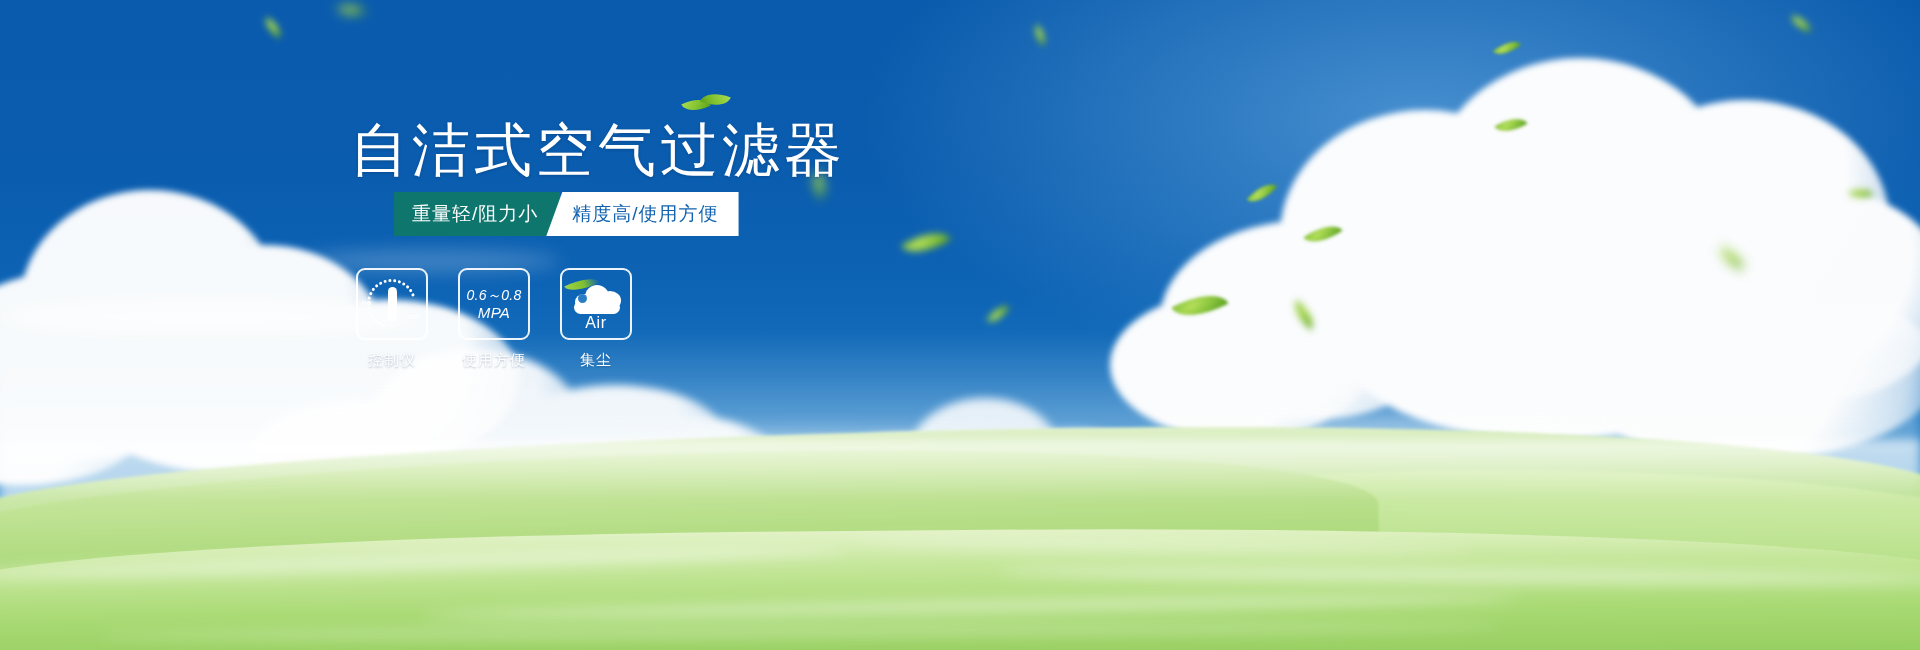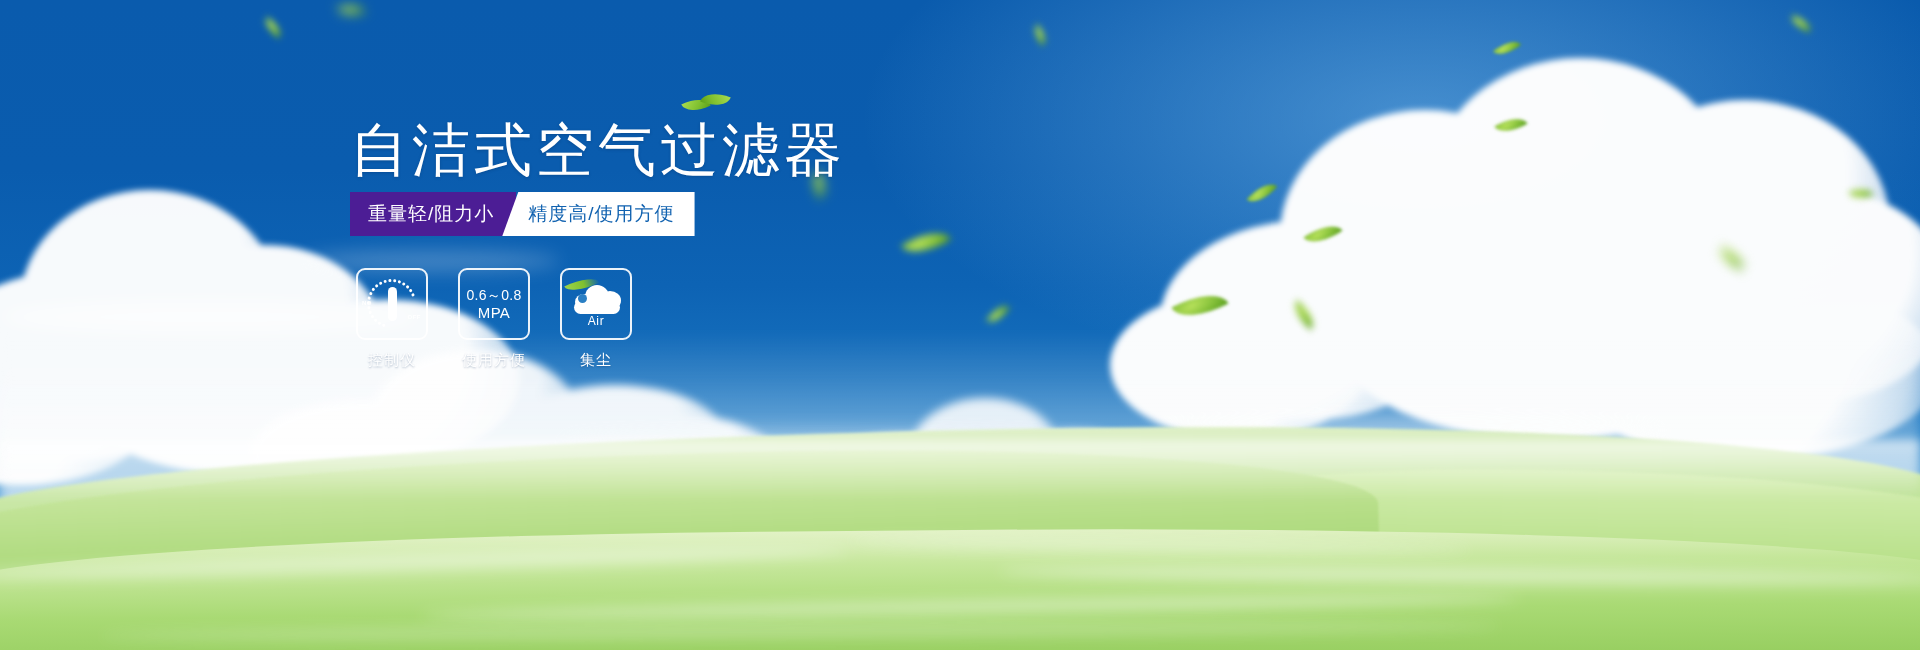--- a/index.html
+++ b/index.html
@@ -163,24 +163,25 @@
   #title-leaf .tl1{ left:0;  top:6px;  width:26px; height:14px; transform:rotate(-26deg); }
   #title-leaf .tl2{ left:19px;top:0;   width:27px; height:15px; transform:rotate(22deg) scaleX(-1); }
 
   
   #tags{ position:absolute; left:350px; top:192px; height:44px; display:flex; }
   .tag{
     height:44px; display:flex; align-items:center; justify-content:center;
     font-size:19px; letter-spacing:1px; white-space:nowrap;
   }
   #tag-primary{
-    background:#4c1d95;
+    background:#0f766e;
     color:#ffffff;
     padding:0 22px 0 18px;
     min-width:152px;
+    margin-left:44px;
   }
   #tag-secondary{
     background:#ffffff;
     color:#1162b0;
     padding:0 20px 0 26px;
     margin-left:-14px;
     clip-path:polygon(16px 0, 100% 0, 100% 100%, 0 100%);
     min-width:172px;
   }
 
@@ -194,21 +195,21 @@
     width:72px; height:72px;
     border:2px solid rgba(255,255,255,.92);
     border-radius:9px;
     display:flex; flex-direction:column;
     align-items:center; justify-content:center;
     color:#ffffff;
     position:relative;
   }
   .feature-text{
     font-size:15px; line-height:18px; text-align:center;
-    letter-spacing:.3px; font-weight:400;
+    letter-spacing:.3px; font-weight:400;font-style:italic;
   }
   .feature-text.sm{ font-size:14px; }
   .feature-label{
     margin-top:11px;
     font-size:15px; color:#ffffff; white-space:nowrap;
     letter-spacing:1px;
     text-shadow:0 1px 2px rgba(0,40,90,.3);
   }
 
   
@@ -258,21 +259,21 @@
     border-radius:50%; background:#2a7fc4;
   }
   .airicon .streak{
     position:absolute; left:-4px; top:-2px; width:34px; height:11px;
     background:linear-gradient(95deg,#9fd44a 0%, #7fc02f 55%, rgba(127,192,47,0) 100%);
     border-radius:0 100% 0 100%;
     transform:rotate(-24deg);
   }
   .airicon .airtext{
     position:absolute; left:0; top:33px; width:54px;
-    text-align:center; font-size:12px; color:#ffffff; letter-spacing:.6px;
+    text-align:center; font-size:16px; color:#ffffff; letter-spacing:.6px;
   }
 </style>
 </head>
 <body>
 
 <div id="banner">
 
   <div class="sky"></div>
 
   <div class="cgrp" id="cloud-left">

